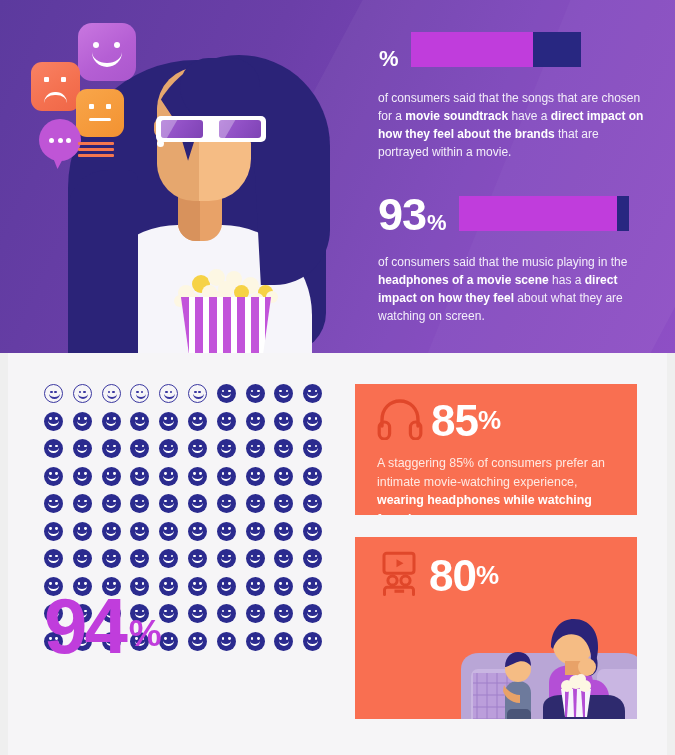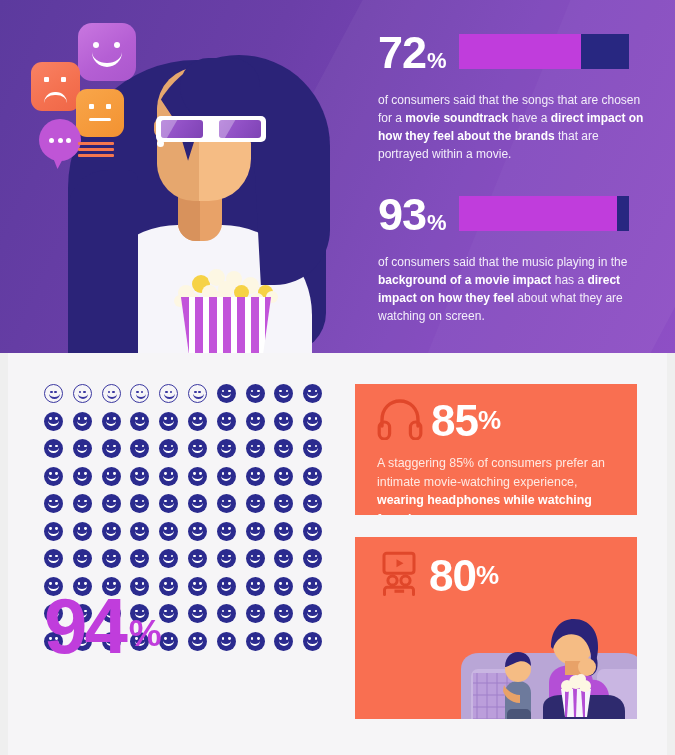--- a/index.html
+++ b/index.html
@@ -405,38 +405,37 @@
 
       <div class="lines-deco">
         <i></i>
         <i></i>
         <i></i>
       </div>
     </div>
 
     <div class="hero-stat s1">
       <div class="stat-head">
-        <span class="stat-num">72</span>
         <span class="stat-pct">%</span>
         <div class="bar">
           <div class="bar-fill" id="bar72" style="width: 72%;"></div>
         </div>
       </div>
       <p class="stat-body" id="txt72">of consumers said that the songs that are chosen for a <b>movie soundtrack</b> have a <b>direct impact on how they feel about the brands</b> that are portrayed within a movie.</p>
     </div>
 
     <div class="hero-stat s2">
       <div class="stat-head">
         <span class="stat-num">93</span>
         <span class="stat-pct">%</span>
         <div class="bar">
           <div class="bar-fill" id="bar93" style="width: 93%;"></div>
         </div>
       </div>
-      <p class="stat-body" id="txt93">of consumers said that the music playing in the <b>background of a movie impact</b> has a <b>direct impact on how they feel</b> about what they are watching on screen.</p>
+      <p class="stat-body" id="txt93">of consumers said that the music playing in the <b>headphones of a movie scene</b> has a <b>direct impact on how they feel</b> about what they are watching on screen.</p>
     </div>
   </section>
 
   <section id="bottom">
 
     <div id="grid-wrap">
       <div id="smiley-grid">
           <div class="sm out">
             <span class="e l"></span>
             <span class="e r"></span>

